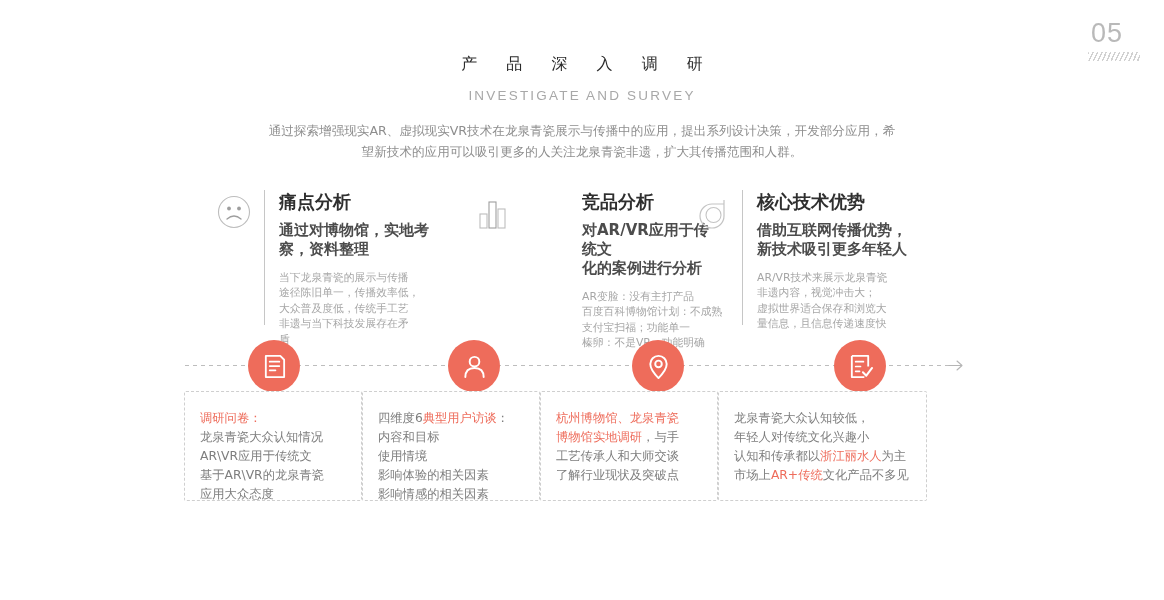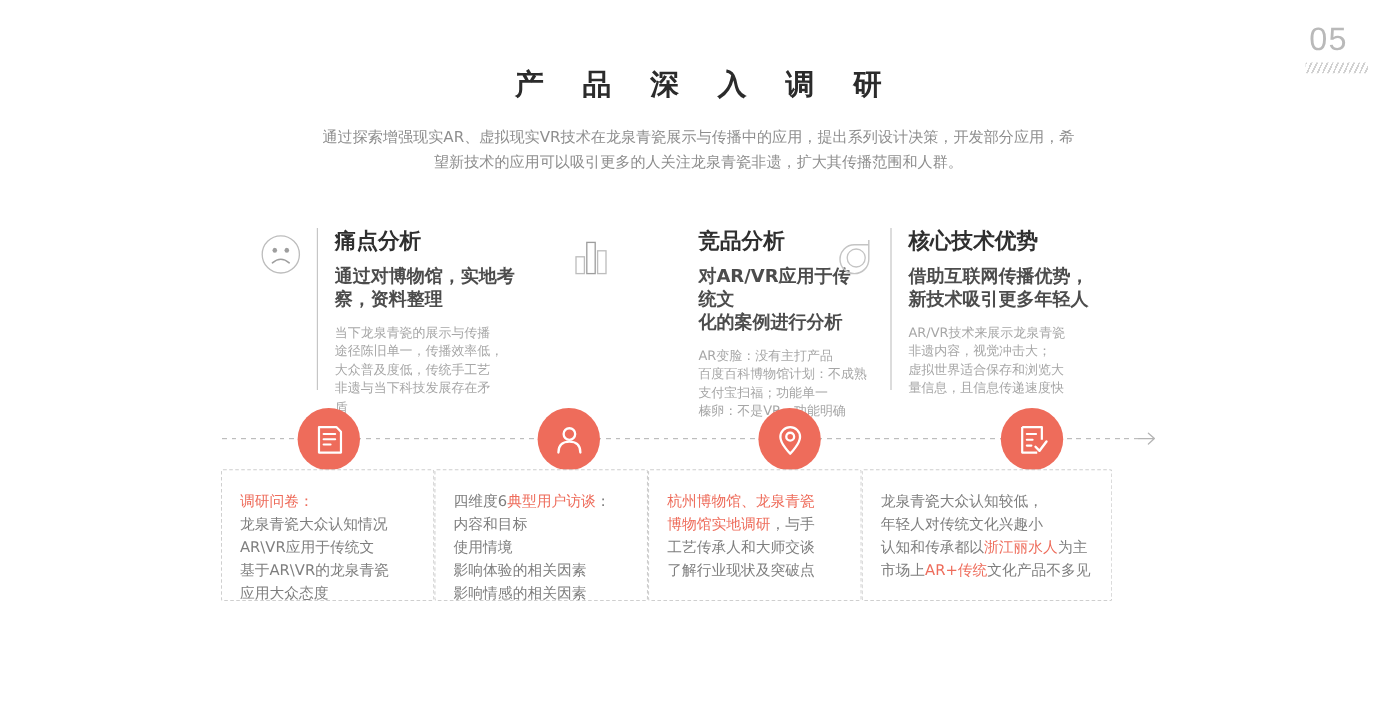--- a/index.html
+++ b/index.html
@@ -19,21 +19,21 @@
   }
   .page-hatch {
     margin-top:5px; height:9px; width:52px; margin-left:auto; margin-right:2px;
     background:repeating-linear-gradient(115deg,#c9c9c9 0 1.4px,#ffffff 1.4px 4px);
     border-radius:1px; opacity:.85;
   }
 
   
   .header { text-align:center; padding-top:54px; }
   .title {
-    font-size:24px; color:#2b2b2b; font-weight:bold;
+    font-size:16px; color:#2b2b2b; font-weight:normal;
     letter-spacing:12px; text-indent:12px;
     font-family:"DejaVu Sans","Liberation Sans",sans-serif;
   }
   .subtitle {
     margin-top:13px; font-size:13.5px; color:#a8a8a8;
     letter-spacing:2.2px; font-family:"Liberation Sans",sans-serif;
   }
   .intro {
     margin:17px auto 0; width:722px;
     font-size:12.6px; line-height:21px; color:#8e8e8e; text-align:center;
@@ -105,20 +105,21 @@
 
 <div class="slide">
 
   <div class="page-num-wrap">
     <div class="page-num">05</div>
     <div class="page-hatch"></div>
   </div>
 
   <div class="header">
     <div class="title">产 品 深 入 调 研</div>
+    <div class="subtitle">INVESTIGATE AND SURVEY</div>
     <div class="intro">
       <p>通过探索增强现实AR、虚拟现实VR技术在龙泉青瓷展示与传播中的应用，提出系列设计决策，开发部分应用，希</p>
       <p>望新技术的应用可以吸引更多的人关注龙泉青瓷非遗，扩大其传播范围和人群。</p>
     </div>
   </div>
 
   <div class="cols">
 
     <div class="col c1">
       <div class="col-icon">

